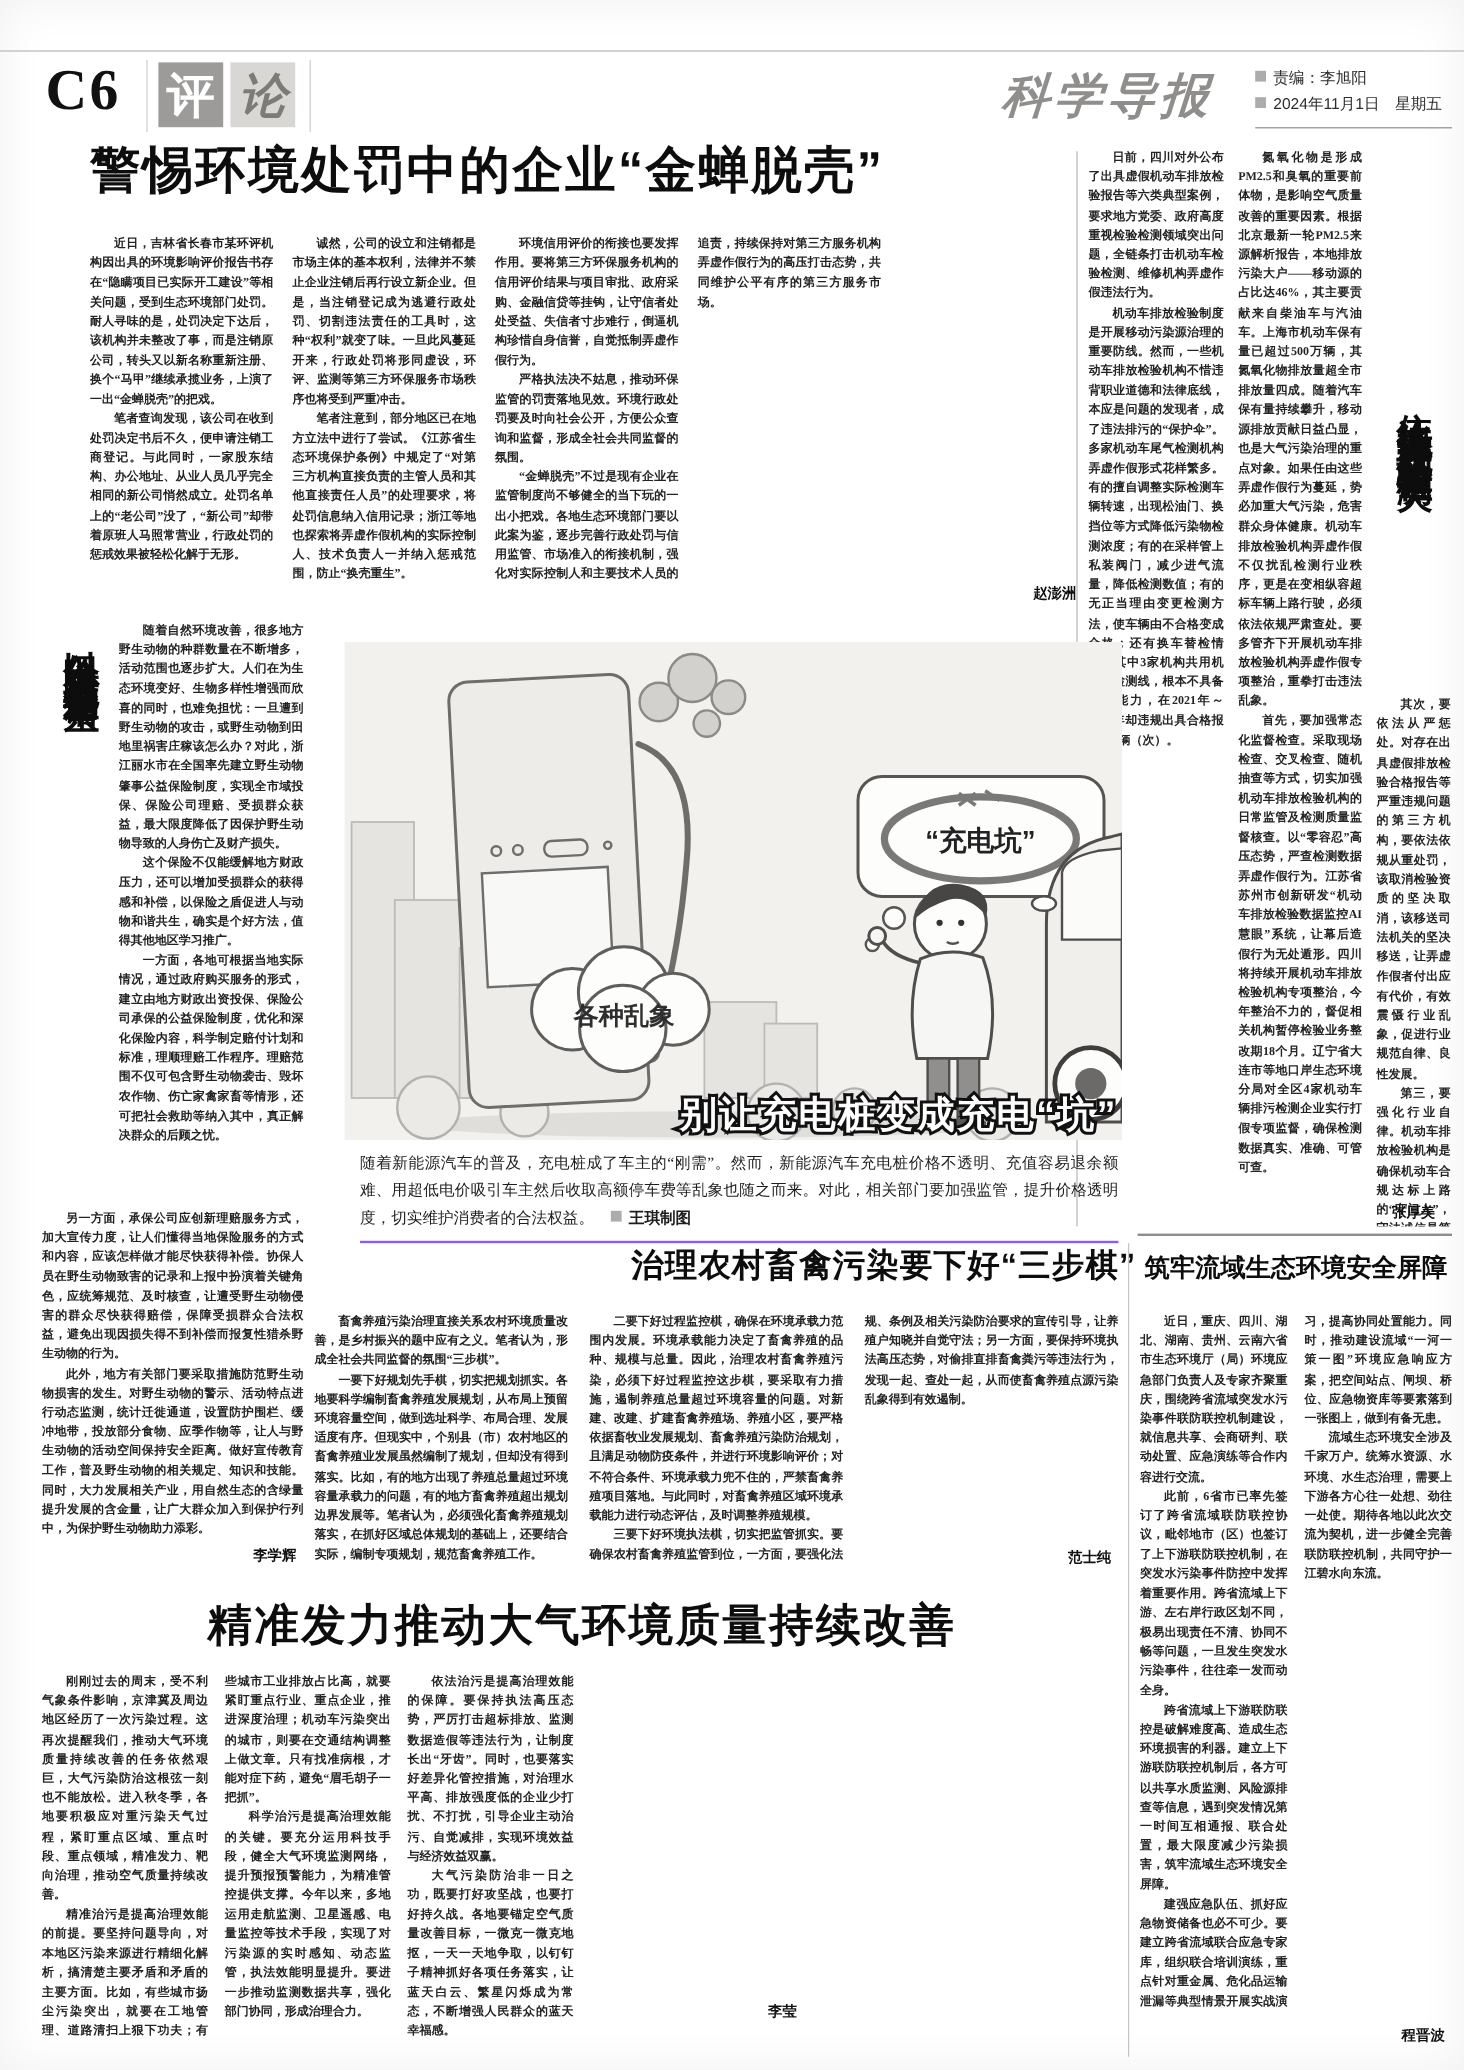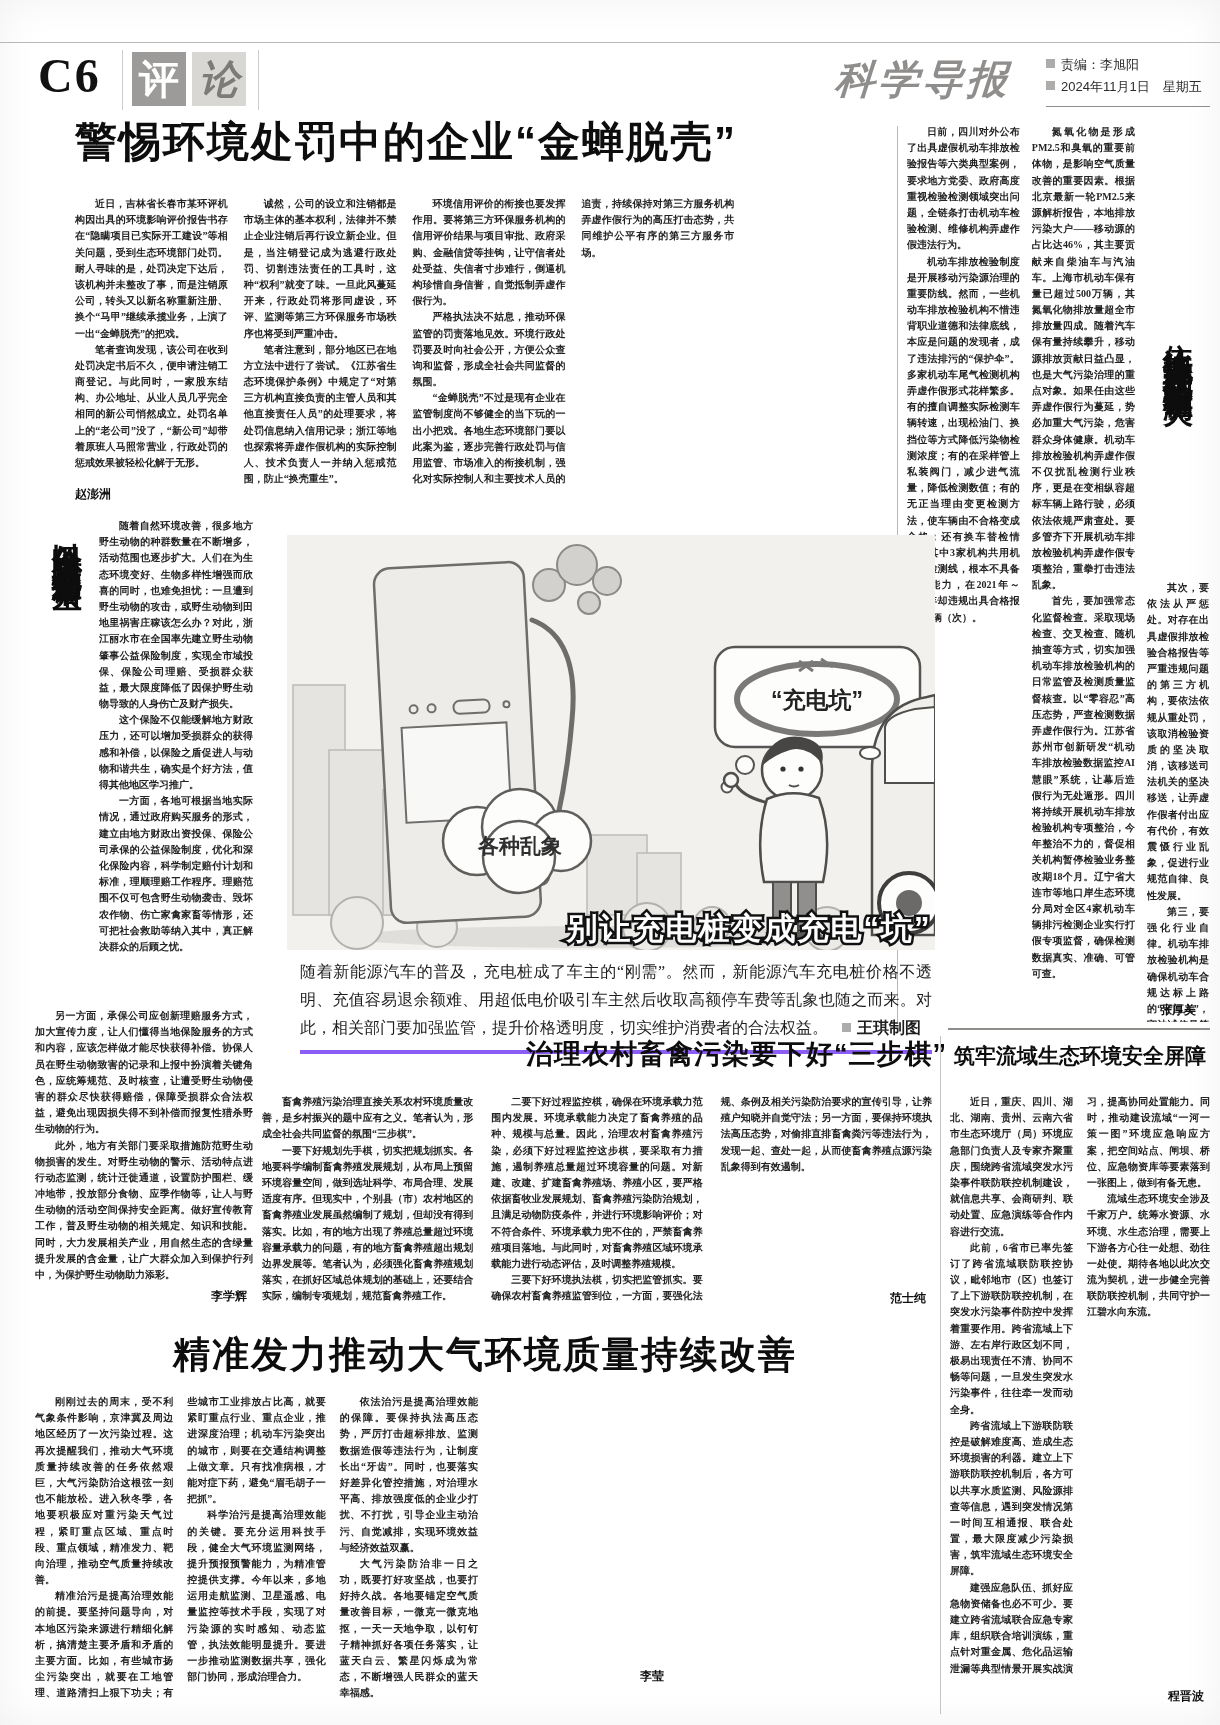--- a/index.html
+++ b/index.html
@@ -48,22 +48,22 @@
   
   .ins{position:absolute;left:35px;top:518px;width:218px;height:792px;}
   .ins-top{display:flex;height:468px;}
   .ins-head{width:64px;writing-mode:vertical-rl;font-size:30px;letter-spacing:3px;line-height:64px;}
   .ins-top .bt{flex:1;height:100%;}
   .ins-bottom{height:300px;margin-top:22px;}
 
   
   .cartoon{position:absolute;left:287px;top:535px;width:648px;height:415px;}
   .cartoon svg{display:block;width:100%;height:100%;}
-  .cap{position:absolute;left:300px;top:958px;width:632px;font-size:16px;line-height:1.75;
-       text-align:justify;border-bottom:4px solid #8b5cf6;padding-bottom:8px;}
+  .cap{position:absolute;left:300px;top:958px;width:632px;font-size:13px;line-height:1.75;
+       text-align:justify;border-bottom:2px solid #8b5cf6;padding-bottom:8px;}
   .cap .cap-text{text-indent:2em;display:inline;}
   .cap .credit{white-space:nowrap;margin-left:14px;font-weight:bold;}
 
   
   .live-title{position:absolute;left:277px;top:1036px;width:670px;text-align:right;
               font-size:27px;letter-spacing:1px;white-space:nowrap;}
   .live-body{position:absolute;left:262px;top:1094px;width:670px;height:212px;
              column-count:3;column-gap:18px;column-fill:auto;}
 
   
@@ -102,21 +102,21 @@
   <div class="hl main-title">警惕环境处罚中的企业“金蝉脱壳”</div>
   <div class="bt main-body">
       <p>近日，吉林省长春市某环评机构因出具的环境影响评价报告书存在“隐瞒项目已实际开工建设”等相关问题，受到生态环境部门处罚。耐人寻味的是，处罚决定下达后，该机构并未整改了事，而是注销原公司，转头又以新名称重新注册、换个“马甲”继续承揽业务，上演了一出“金蝉脱壳”的把戏。</p>
       <p>笔者查询发现，该公司在收到处罚决定书后不久，便申请注销工商登记。与此同时，一家股东结构、办公地址、从业人员几乎完全相同的新公司悄然成立。处罚名单上的“老公司”没了，“新公司”却带着原班人马照常营业，行政处罚的惩戒效果被轻松化解于无形。</p>
       <p>诚然，公司的设立和注销都是市场主体的基本权利，法律并不禁止企业注销后再行设立新企业。但是，当注销登记成为逃避行政处罚、切割违法责任的工具时，这种“权利”就变了味。一旦此风蔓延开来，行政处罚将形同虚设，环评、监测等第三方环保服务市场秩序也将受到严重冲击。</p>
       <p>笔者注意到，部分地区已在地方立法中进行了尝试。《江苏省生态环境保护条例》中规定了“对第三方机构直接负责的主管人员和其他直接责任人员”的处理要求，将处罚信息纳入信用记录；浙江等地也探索将弄虚作假机构的实际控制人、技术负责人一并纳入惩戒范围，防止“换壳重生”。</p>
       <p>环境信用评价的衔接也要发挥作用。要将第三方环保服务机构的信用评价结果与项目审批、政府采购、金融信贷等挂钩，让守信者处处受益、失信者寸步难行，倒逼机构珍惜自身信誉，自觉抵制弄虚作假行为。</p>
       <p>严格执法决不姑息，推动环保监管的罚责落地见效。环境行政处罚要及时向社会公开，方便公众查询和监督，形成全社会共同监督的氛围。</p>
       <p>“金蝉脱壳”不过是现有企业在监管制度尚不够健全的当下玩的一出小把戏。各地生态环境部门要以此案为鉴，逐步完善行政处罚与信用监管、市场准入的衔接机制，强化对实际控制人和主要技术人员的追责，持续保持对第三方服务机构弄虚作假行为的高压打击态势，共同维护公平有序的第三方服务市场。</p>
     </div>
-  <div class="byline" style="left:75px;top:486px;width:822px;text-align:left;font-family:Liberation Serif, serif;">赵澎洲</div>
+  <div class="byline" style="left:75px;top:486px;width:822px;text-align:right;font-family:Liberation Serif, serif;">赵澎洲</div>
 
   <div class="rule" style="left:897px;top:126px;width:1px;height:896px;"></div>
 
   <div class="veh">
     <div class="bt c1">
         <p>日前，四川对外公布了出具虚假机动车排放检验报告等六类典型案例，要求地方党委、政府高度重视检验检测领域突出问题，全链条打击机动车检验检测、维修机构弄虚作假违法行为。</p>
         <p>机动车排放检验制度是开展移动污染源治理的重要防线。然而，一些机动车排放检验机构不惜违背职业道德和法律底线，本应是问题的发现者，成了违法排污的“保护伞”。多家机动车尾气检测机构弄虚作假形式花样繁多。有的擅自调整实际检测车辆转速，出现松油门、换挡位等方式降低污染物检测浓度；有的在采样管上私装阀门，减少进气流量，降低检测数值；有的无正当理由变更检测方法，使车辆由不合格变成合格；还有换车替检情况。其中3家机构共用机动车检测线，根本不具备检测能力，在2021年～2023年却违规出具合格报告864辆（次）。</p>
       </div>
     <div class="bt c2">
         <p>氮氧化物是形成PM2.5和臭氧的重要前体物，是影响空气质量改善的重要因素。根据北京最新一轮PM2.5来源解析报告，本地排放污染大户——移动源的占比达46%，其主要贡献来自柴油车与汽油车。上海市机动车保有量已超过500万辆，其氮氧化物排放量超全市排放量四成。随着汽车保有量持续攀升，移动源排放贡献日益凸显，也是大气污染治理的重点对象。如果任由这些弄虚作假行为蔓延，势必加重大气污染，危害群众身体健康。机动车排放检验机构弄虚作假不仅扰乱检测行业秩序，更是在变相纵容超标车辆上路行驶，必须依法依规严肃查处。要多管齐下开展机动车排放检验机构弄虚作假专项整治，重拳打击违法乱象。</p>

